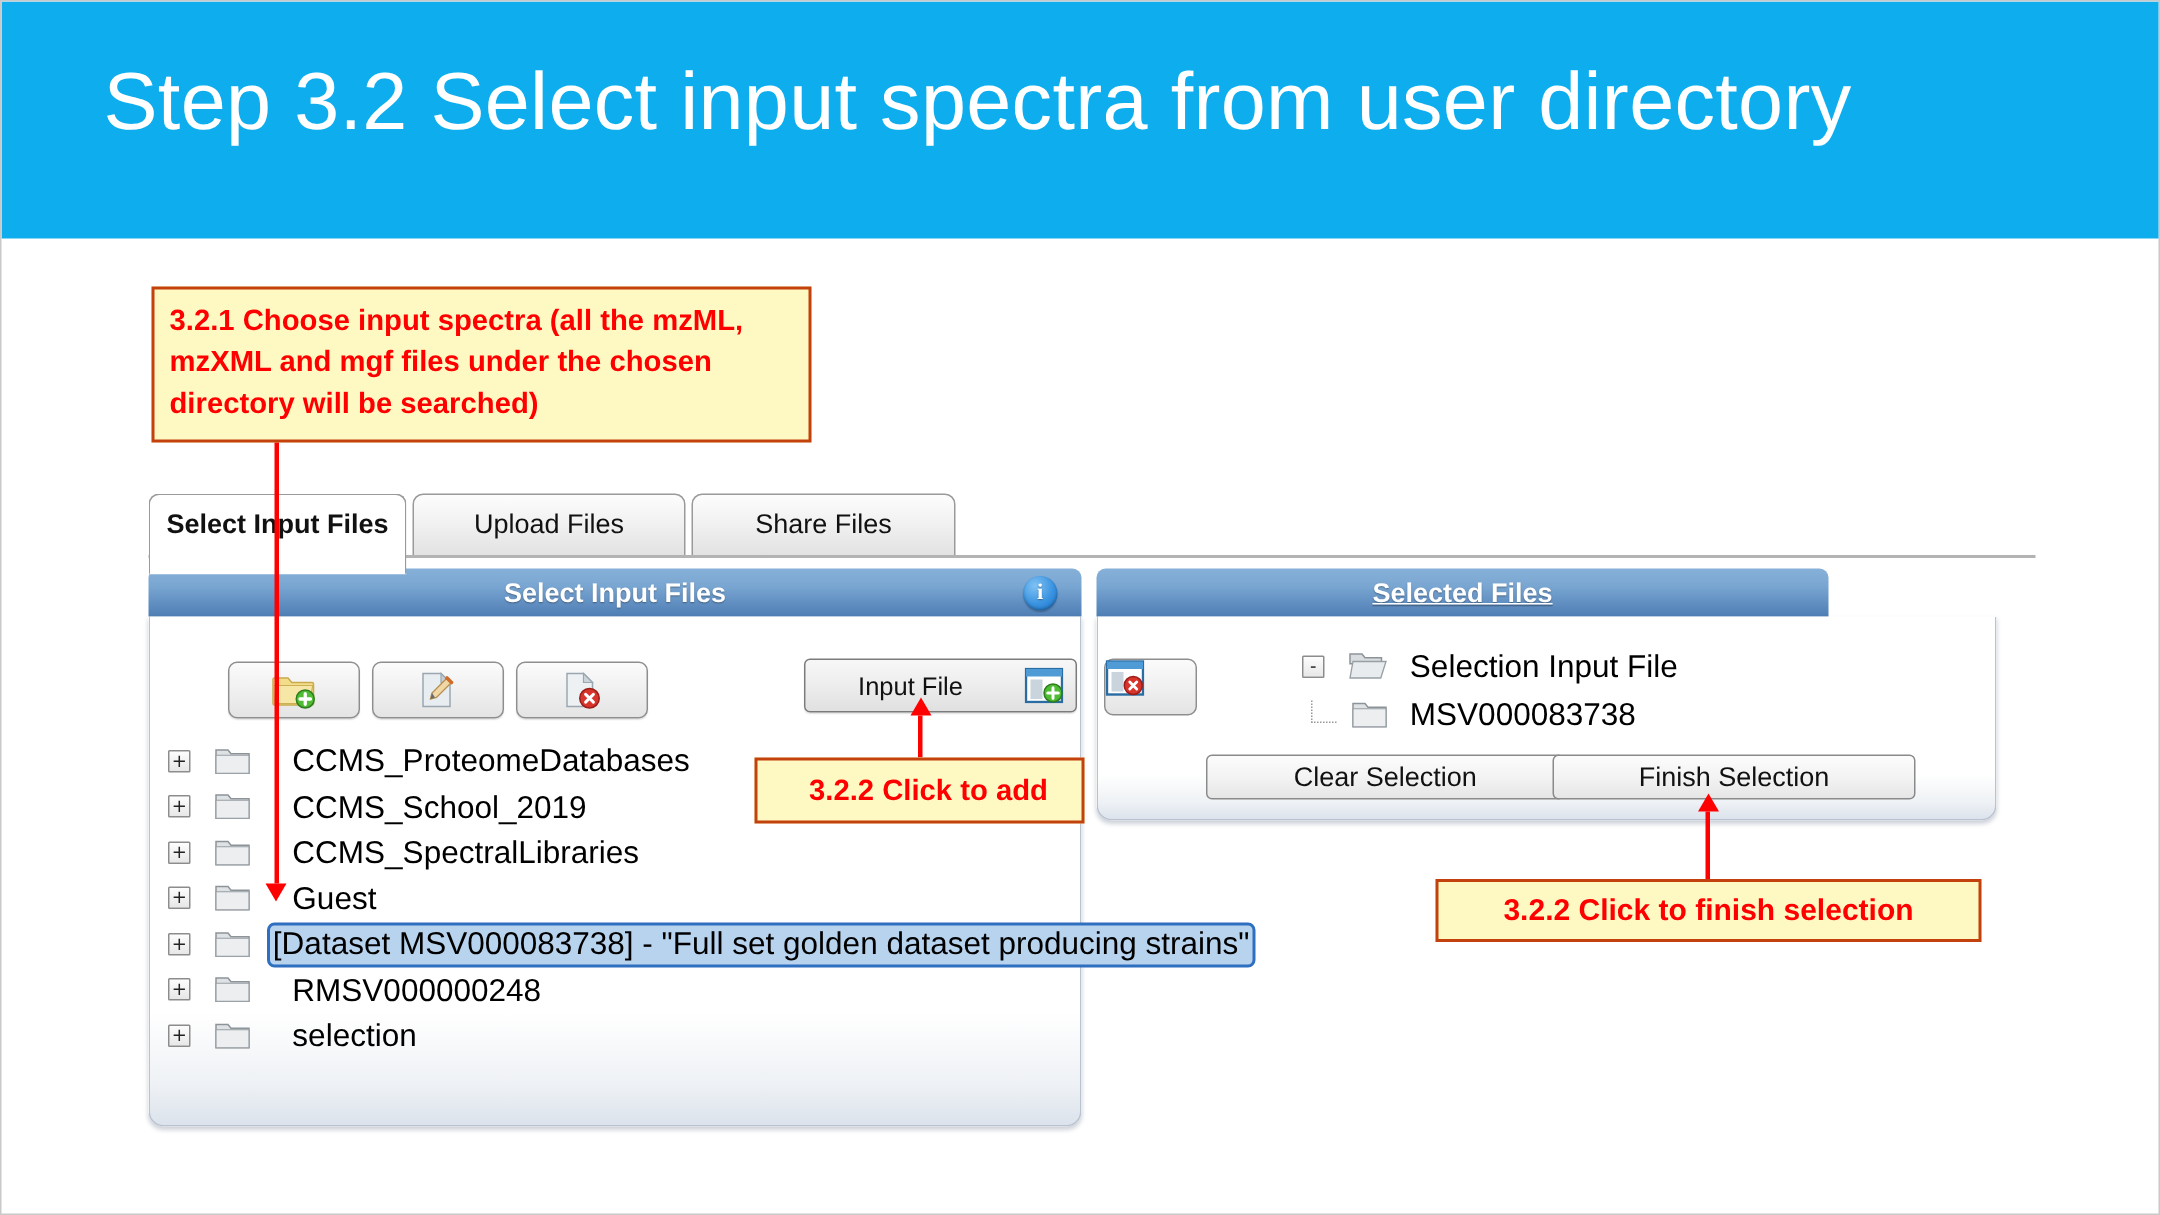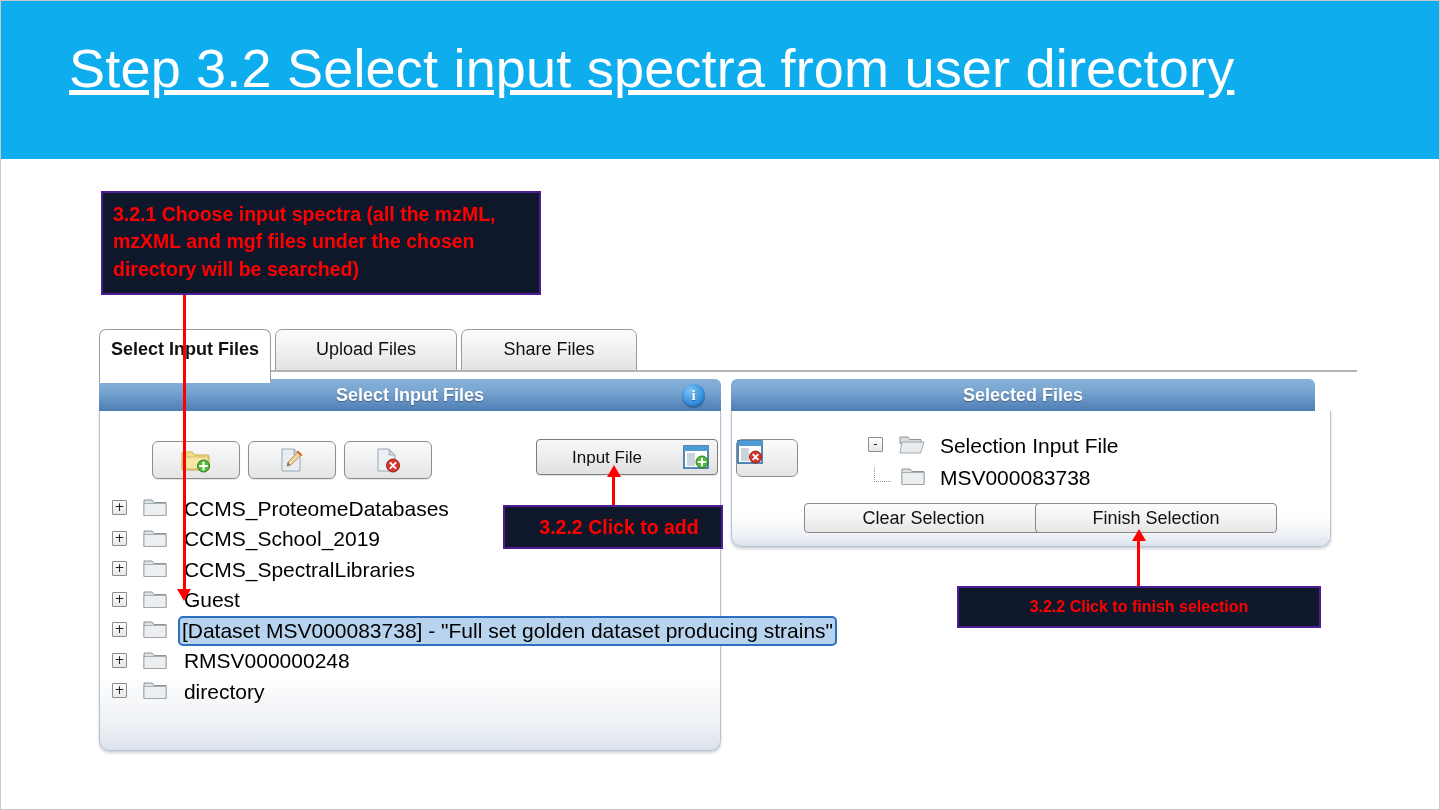--- a/index.html
+++ b/index.html
@@ -26,28 +26,27 @@
   }
   #banner-title {
     position: absolute;
     left: 68px; top: 36px;
     font-size: 54px;
     font-weight: 400;
     color: #ffffff;
     letter-spacing: 0.2px;
     white-space: nowrap;
     font-family: "Liberation Sans", sans-serif;
-    text-decoration: underline;
   }
 
   
   .callout {
     position: absolute;
-    border: 2px solid #4c1d95;
-    background: #0f172a;
+    border: 2px solid #c2410c;
+    background: #fef9c3;
     color: #ff0000;
     font-weight: bold;
     box-sizing: border-box;
     z-index: 40;
   }
   #callout-1 {
     left: 100px; top: 190px;
     width: 440px; height: 104px;
     padding: 8px 10px 6px 10px;
     font-size: 19.5px;
@@ -57,21 +56,21 @@
     left: 502px; top: 504px;
     width: 220px; height: 44px;
     font-size: 19.5px;
     line-height: 40px;
     text-align: center;
     padding-left: 12px;
   }
   #callout-3 {
     left: 956px; top: 585px;
     width: 364px; height: 42px;
-    font-size: 16px;
+    font-size: 20px;
     line-height: 38px;
     text-align: center;
   }
 
   
   .arrow-line { position: absolute; background: #ff0000; z-index: 39; }
   .arrow-head { position: absolute; width: 0; height: 0; z-index: 39; }
   .arrow-head.down {
     border-left: 7px solid transparent;
     border-right: 7px solid transparent;
@@ -147,21 +146,21 @@
     font-weight: bold;
     font-size: 18px;
     text-align: center;
     line-height: 32px;
     text-shadow: 0 1px 1px rgba(0,0,0,0.35);
   }
   #panel-left  { left: 98px;  top: 378px; width: 622px; }
   #panel-right { left: 730px; top: 378px; width: 600px; }
 
   #panel-left .panel-header  { width: 622px; }
-  #panel-right .panel-header { width: 584px; }
+  #panel-right .panel-header { width: 488px; text-decoration: underline; }
 
   #panel-left-body  { top: 32px; width: 622px; height: 340px; }
   #panel-right-body { top: 32px; width: 600px; height: 136px; }
 
   
   #info-badge {
     position: absolute;
     right: 16px; top: 5px;
     width: 23px; height: 23px;
     border-radius: 50%;
@@ -239,21 +238,21 @@
     color: #222;
     vertical-align: middle;
     margin: 0 12px 2px 8px;
     font-family: "DejaVu Sans", sans-serif;
   }
   .tree-label {
     display: inline-block;
     font-size: 21px;
     color: #000000;
     vertical-align: middle;
-    margin-left: 12px;
+    margin-left: 23px;
   }
   .tree-row.selected .tree-label {
     background: #b7d3ee;
     border: 2px solid #2f6fc0;
     border-radius: 5px;
     padding: 0 2px;
     line-height: 26px;
     margin-left: 6px;
   }
 
@@ -442,21 +441,21 @@
         </div>
 
         <div class="tree-row">
           <span class="expander">+</span>
           <span>
             <svg width="24" height="20" viewBox="0 0 24 20" style="display:inline-block;vertical-align:middle;margin-bottom:3px;">
               <path d="M1 3 h8 l2 2.5 h12 v13 H1 z" fill="#dfe2e4" stroke="#8d9499" stroke-width="1"></path>
               <path d="M1 6.5 h22 v12 H1 z" fill="#eceef0" stroke="#98a0a5" stroke-width="0.8"></path>
             </svg>
           </span>
-          <span class="tree-label">directory</span>
+          <span class="tree-label">selection</span>
         </div>
 
       </div>
     </div>
   </div>
 
   <div class="panel" id="panel-right">
 
     <div class="panel-header">
       <span>Selected Files</span>

